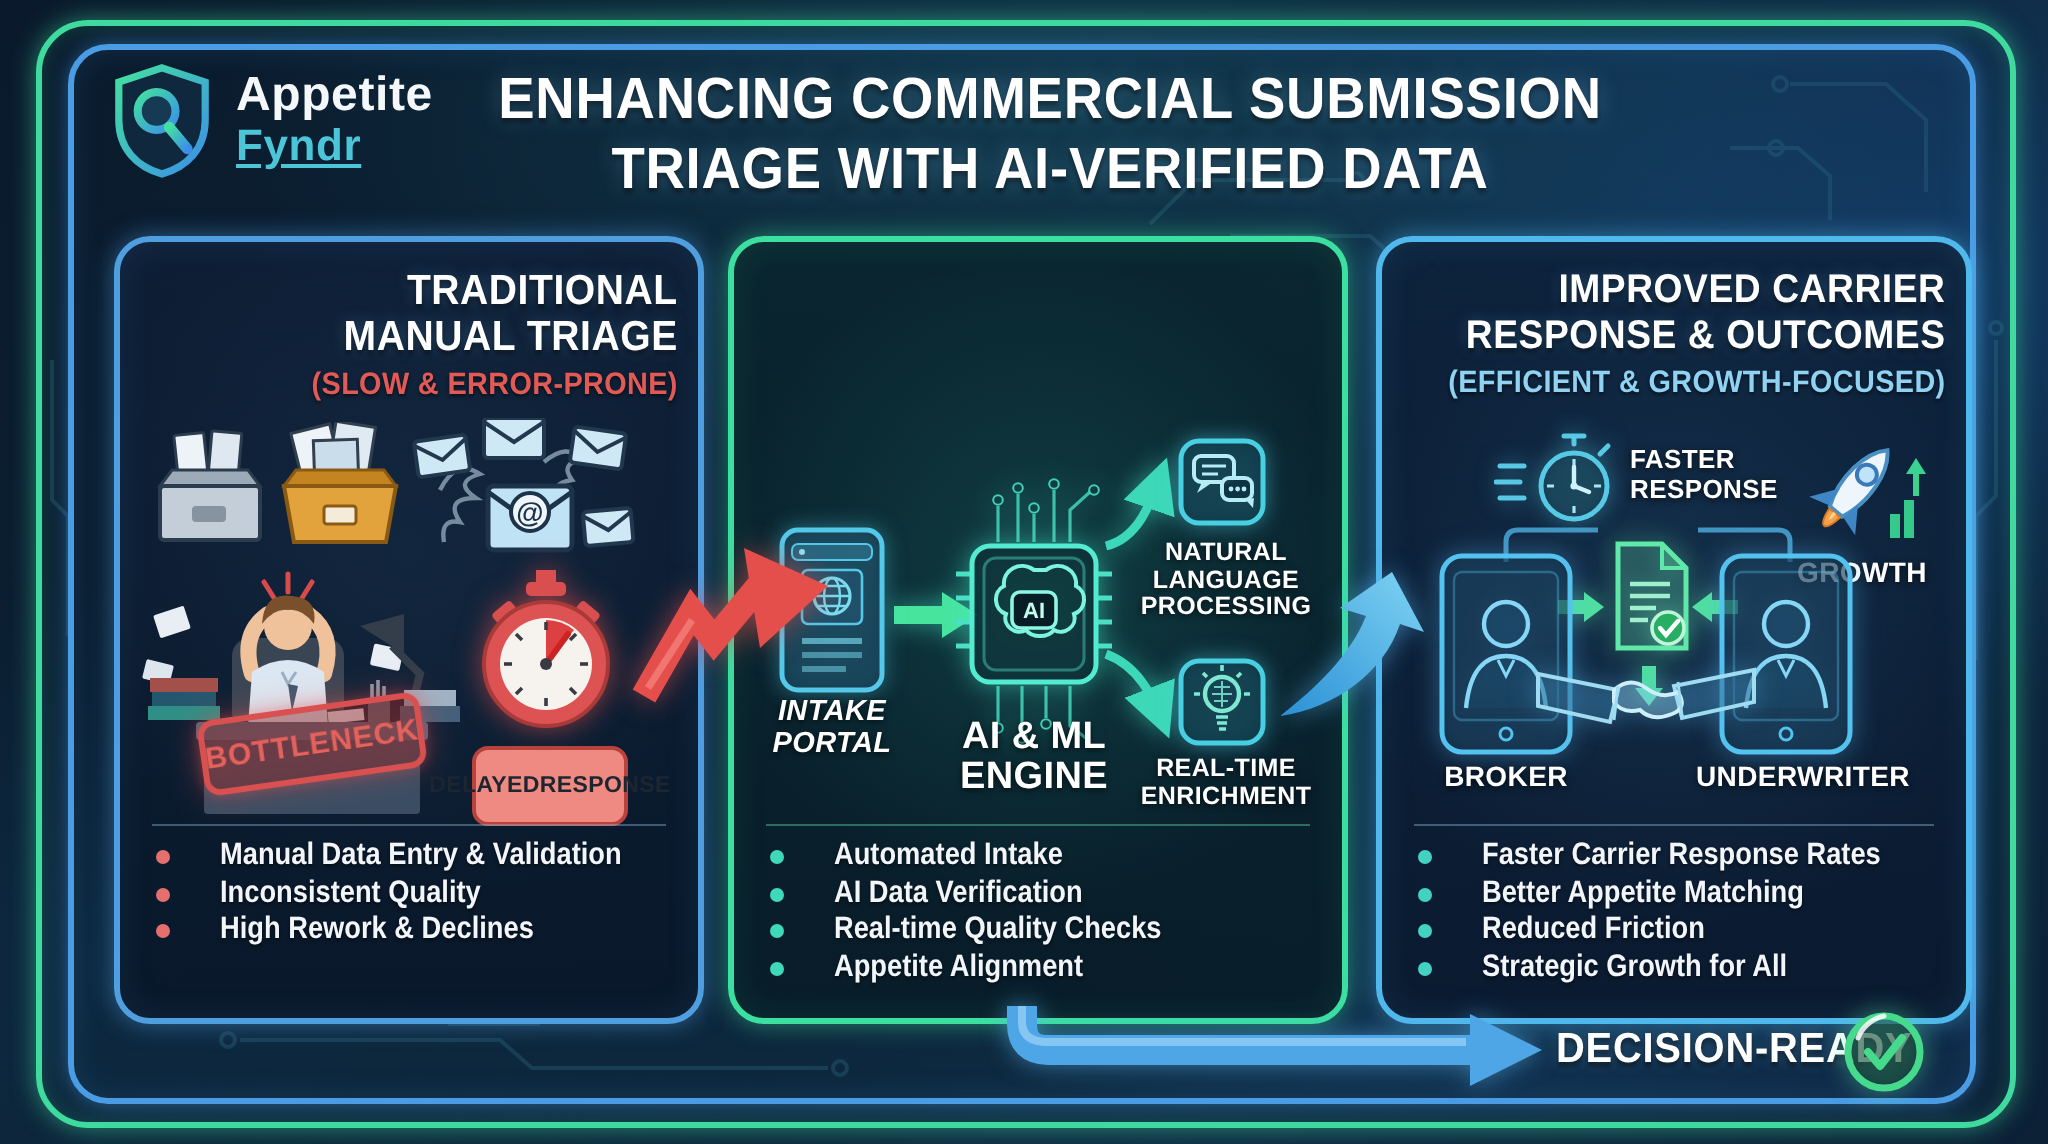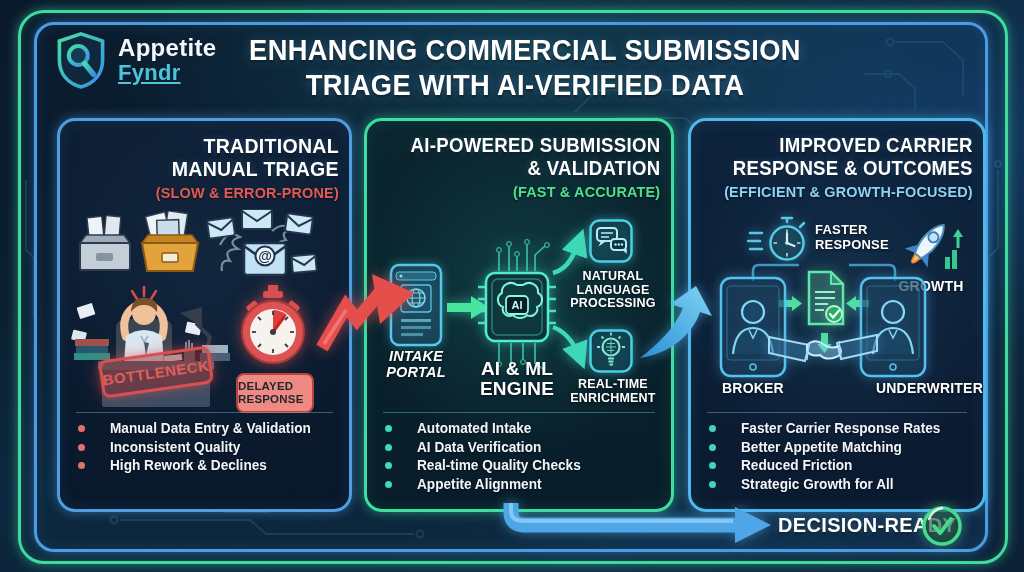--- a/index.html
+++ b/index.html
@@ -65,21 +65,21 @@
     text-shadow:0 1px 2px rgba(0,0,0,.55);}
   .abs{position:absolute;}
   .ico-label{position:absolute;font-weight:bold;color:#ffffff;text-align:center;letter-spacing:.2px;
     text-shadow:0 1px 3px rgba(0,0,0,.7);}
   
   .stamp{position:absolute;left:40px;top:232px;width:106px;height:32px;transform:rotate(-8deg);
     border:3px solid #d95050;border-radius:8px;background:rgba(110,26,26,.32);
     display:flex;align-items:center;justify-content:center;
     color:#e5615c;font-weight:bold;font-size:15px;letter-spacing:.5px;box-shadow:0 0 6px rgba(217,80,80,.35);}
   .delayed{position:absolute;left:176px;top:252px;width:74px;height:36px;border:2px solid #b8423c;border-radius:8px;
-    background:#ef8a82;display:flex;flex-direction:column;align-items:flex-start;justify-content:center;
+    background:#ef8a82;display:flex;flex-direction:row;align-items:center;justify-content:center;
     color:#1d2630;font-weight:bold;font-size:11.5px;line-height:13px;letter-spacing:.2px;}
   
   .glow-cyan{filter:drop-shadow(0 0 5px rgba(80,210,235,.55));}
   .glow-teal{filter:drop-shadow(0 0 6px rgba(70,235,200,.55));}
   .glow-green{filter:drop-shadow(0 0 6px rgba(95,232,168,.6));}
   .glow-blue{filter:drop-shadow(0 0 6px rgba(90,180,240,.55));}
   .glow-red{filter:drop-shadow(0 0 7px rgba(230,80,76,.6));}
   
   .decision-text{position:absolute;left:778px;top:513px;z-index:5;font-size:21px;font-weight:bold;color:#ffffff;
     letter-spacing:.4px;transform:scaleX(.95);transform-origin:0 0;
@@ -261,27 +261,20 @@
           <span class="btxt">Inconsistent Quality</span>
         </li>
       <li>
           <span class="dot"></span>
           <span class="btxt">High Rework &amp; Declines</span>
         </li>
     </ul>
   </section>
 
   <section class="panel panel-2">
-    <div class="p-head">
-      <div class="p-title">
-        <span>AI-POWERED SUBMISSION</span><br>
-        <span>&amp; VALIDATION</span>
-      </div>
-      <div class="p-sub">(FAST &amp; ACCURATE)</div>
-    </div>
 
     <svg class="abs" style="left:0;top:0;" width="304" height="388" viewBox="0 0 304 388">
       <defs>
         <marker id="tealArrow" markerWidth="8" markerHeight="8" refX="5" refY="3" orient="auto">
           <path d="M0 0 L6 3 L0 6 Z" fill="#3cd8b8"></path>
         </marker>
       </defs>
       <g class="glow-teal">
         <rect x="80" y="182" width="24" height="9" fill="#47e49e"></rect>
         <polygon points="104,175 122,186.5 104,198" fill="#47e49e"></polygon>
@@ -481,21 +474,21 @@
     </svg>
 
     <svg class="abs glow-blue" style="left:76px;top:200px;" width="112" height="50" viewBox="0 0 112 50">
       <path d="M2 16 L42 24 L38 40 L2 32 Z" fill="rgba(40,96,130,.45)" stroke="#9fdcf2" stroke-width="2"></path>
       <path d="M110 14 L70 22 L74 38 L110 30 Z" fill="rgba(40,96,130,.45)" stroke="#9fdcf2" stroke-width="2"></path>
       <path d="M40 24 q8 -7 16 -1 q8 6 16 2 q5 8 -3 11 q-10 4 -16 -2 q-9 2 -13 -4 z" fill="rgba(150,210,240,.35)" stroke="#cdeefb" stroke-width="2"></path>
       <path d="M42 22 l-2 17 M72 20 l2 17" stroke="#9fdcf2" stroke-width="1.5"></path>
     </svg>
 
     <div class="ico-label" style="left:28px;top:259px;width:68px;font-size:14px;">BROKER</div>
-    <div class="ico-label" style="left:157px;top:259px;width:92px;font-size:14px;margin-left:28px;">UNDERWRITER</div>
+    <div class="ico-label" style="left:157px;top:259px;width:92px;font-size:14px;">UNDERWRITER</div>
 
     <div class="divider"></div>
     <ul class="bullets">
       <li>
           <span class="dot"></span>
           <span class="btxt">Faster Carrier Response Rates</span>
         </li>
       <li>
           <span class="dot"></span>
           <span class="btxt">Better Appetite Matching</span>

